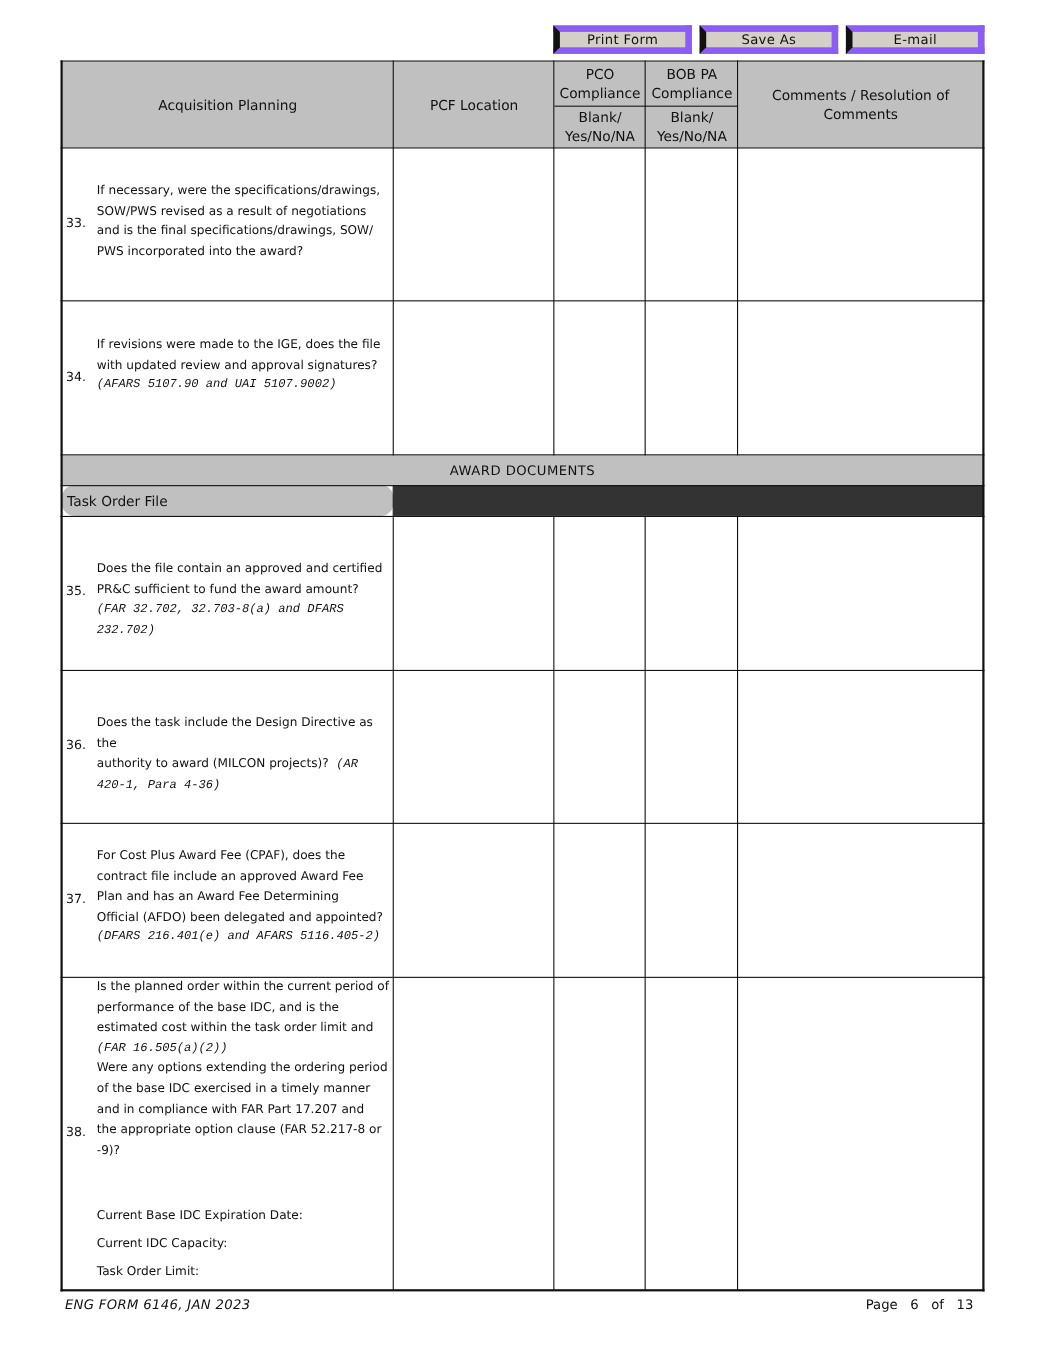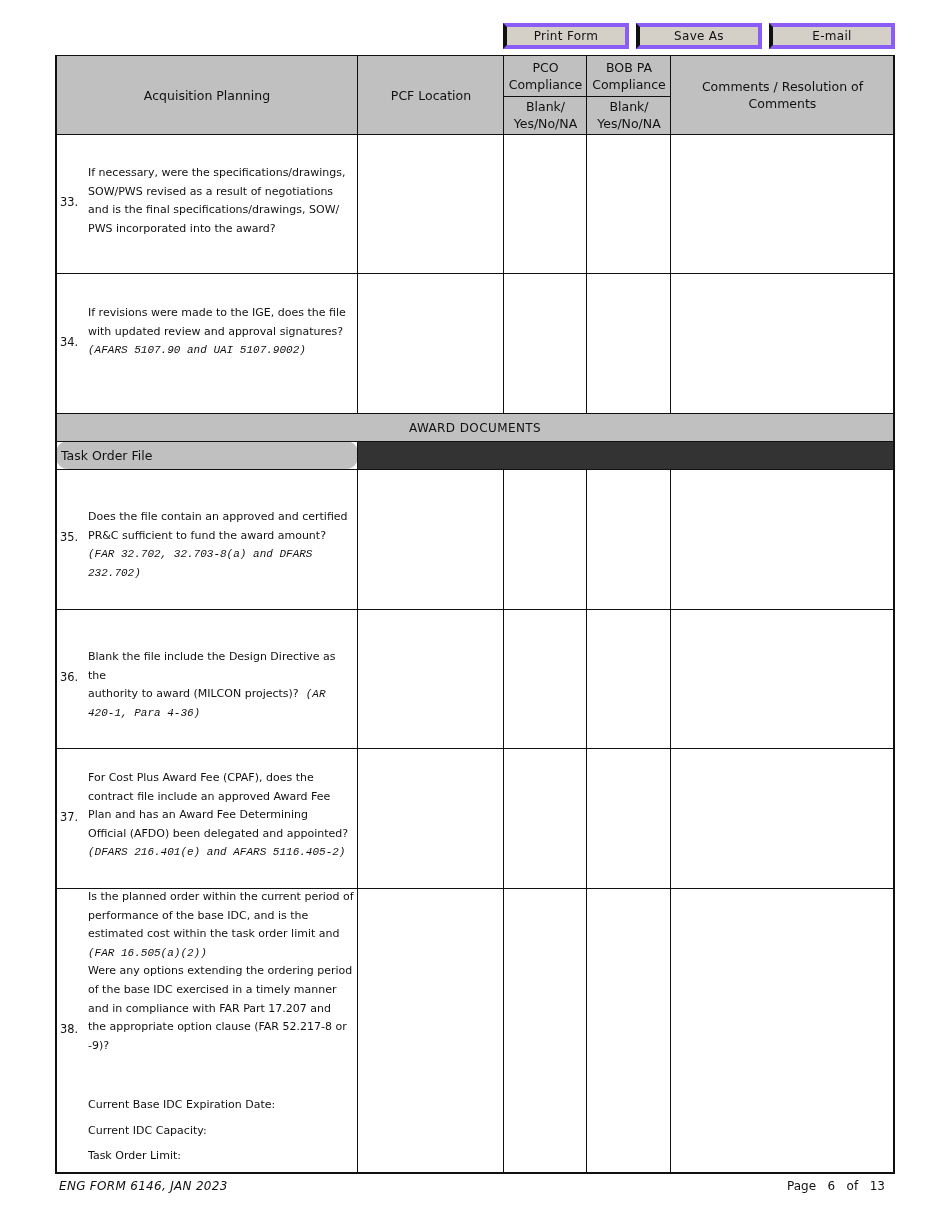--- a/index.html
+++ b/index.html
@@ -1,17 +1,17 @@
 <!DOCTYPE html>
 <html><head>
 <meta charset="utf-8">
 <style>
   html, body { margin: 0; padding: 0; background: #ffffff; }
   body { width: 950px; height: 1230px; position: relative; font-family: "DejaVu Sans", sans-serif; color: #111; overflow: hidden; }
-  .btn { position: absolute; top: 23px; height: 26px; box-sizing: border-box; background: #d4d0c8; border: 4px solid #8b5cf6; border-left-color:#111; font-size: 12px; display: flex; align-items: center; justify-content: center; cursor: pointer; letter-spacing: 0.3px; }
+  .btn { position: absolute; top: 23px; height: 26px; box-sizing: border-box; background: #d4d0c8; border: 6px solid #8b5cf6; border-left-color:#111; font-size: 12px; display: flex; align-items: center; justify-content: center; cursor: pointer; letter-spacing: 0.3px; }
   .btn.print { left: 503px; width: 126px; }
   .btn.save { left: 636px; width: 126px; }
   .btn.email { left: 769px; width: 126px; }
   .hdr { position: absolute; background: #c0c0c0; box-sizing: border-box; display: flex; align-items: center; justify-content: center; text-align: center; font-size: 12.5px; line-height: 17px; }
   .cell { position: absolute; box-sizing: border-box; }
   .vline { position: absolute; width: 1px; background: #111; }
   .hline { position: absolute; height: 1px; background: #111; }
   .qtext { position: absolute; font-size: 11px; line-height: 18.6px; color: #111; }
   .qnum { position: absolute; font-size: 11.4px; color: #111; }
   .ital { font-style: italic; font-family: Liberation Mono, monospace; }
@@ -147,21 +147,21 @@
     <div class="qtext" style="left:88px; top:508px; width:268px;">
       <div>Does the file contain an approved and certified</div>
       <div>PR&amp;C sufficient to fund the award amount?</div>
       <div class="ital">(FAR 32.702, 32.703-8(a) and DFARS 232.702)</div>
     </div>
   </div>
 
   <div>
     <span class="qnum" style="left:60px; top:670px;">36.</span>
     <div class="qtext" style="left:88px; top:648px; width:268px;">
-      <div>Blank the file include the Design Directive as the</div>
+      <div>Does the task include the Design Directive as the</div>
       <div><span>authority to award (MILCON projects)?</span>&nbsp;&nbsp;<span class="ital">(AR</span></div>
       <div class="ital">420-1, Para 4-36)</div>
     </div>
   </div>
 
   <div>
     <span class="qnum" style="left:60px; top:810px;">37.</span>
     <div class="qtext" style="left:88px; top:769px; width:268px;">
       <div>For Cost Plus Award Fee (CPAF), does the</div>
       <div>contract file include an approved Award Fee</div>

